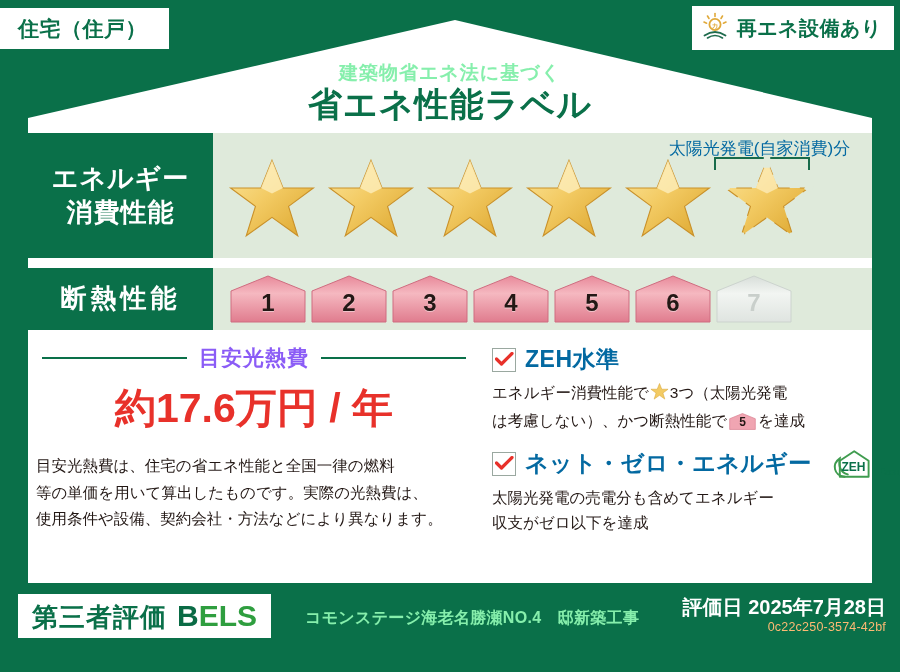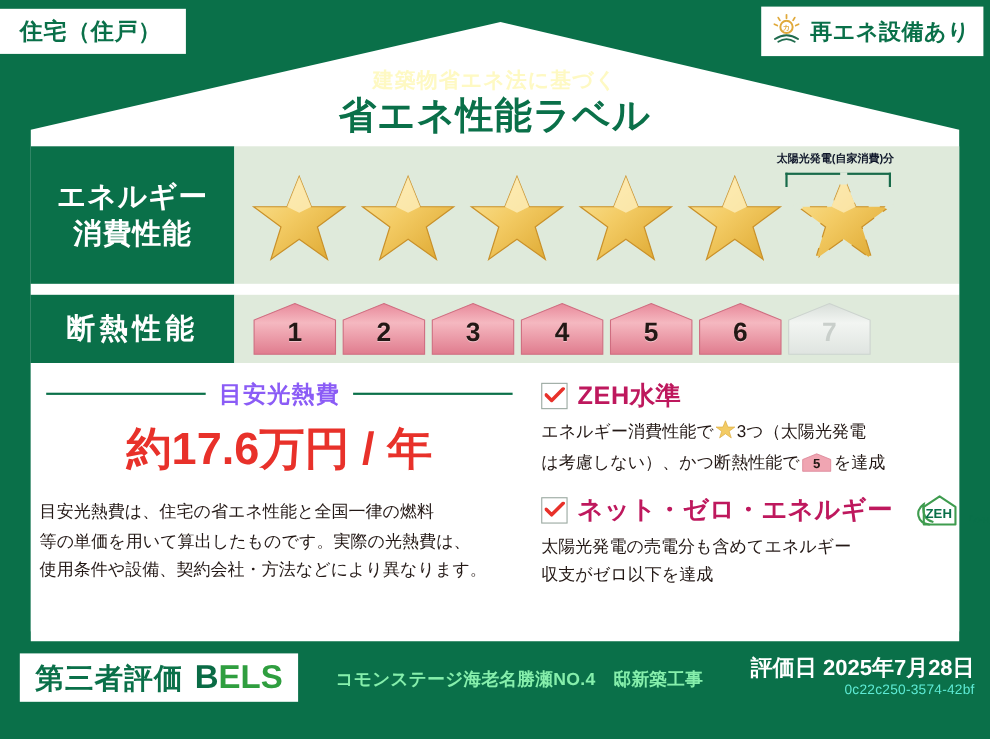--- a/index.html
+++ b/index.html
@@ -46,21 +46,21 @@
     z-index:6;
   }
   .chip-renew .txt{
     color:#0a7049; font-size:20px; font-weight:bold; letter-spacing:.5px;
   }
 
   
   .title-sub{
     position:absolute; left:0; right:0; top:60px;
     text-align:center;
-    color:#fef9c3; font-size:19px; font-weight:bold;
+    color:#86efac; font-size:19px; font-weight:bold;
     letter-spacing:1px;
     z-index:5;
   }
   .title-main{
     position:absolute; left:0; right:0; top:82px;
     text-align:center;
     color:#0a7049; font-size:34px; font-weight:bold;
     letter-spacing:1px;
     z-index:5;
   }
@@ -105,21 +105,21 @@
 
   
   .solar-note{
     position:absolute;
     right:10px; top:4px;
     text-align:center;
     width:205px;
     z-index:3;
   }
   .solar-note .cap{
-    color:#0f172a; font-size:10px; font-weight:bold; white-space:nowrap;
+    color:#0369a1; font-size:17px; font-weight:normal; white-space:nowrap;
     letter-spacing:0px;
   }
   .solar-bracket{
     position:absolute; right:62px; top:24px;
     width:96px; height:13px;
     border:2px solid #186b4a;
     border-bottom:none;
   }
 
   
@@ -179,21 +179,21 @@
   .zeh-head{ display:flex; align-items:center; gap:9px; }
   .check-box{
     width:24px; height:24px;
     border:1px solid #9aa8a0;
     background:#fff;
     display:flex; align-items:center; justify-content:center;
     flex:0 0 auto;
   }
   .check-box svg{ display:block; }
   .zeh-title{
-    color:#be185d; font-size:23px; font-weight:bold; letter-spacing:.5px;
+    color:#0369a1; font-size:23px; font-weight:bold; letter-spacing:.5px;
     white-space:nowrap;
   }
   .zeh-body{
     margin-top:5px;
     color:#231815; font-size:15.5px; line-height:1.64;
     letter-spacing:0px;
   }
   .inline-star{ display:inline-block; vertical-align:-3px; margin:0 1px; }
   .inline-house{ display:inline-block; vertical-align:-5px; position:relative; width:27px; height:19px; margin:0 2px;}
   .inline-house svg{ display:block; width:100%; height:100%; }
@@ -226,21 +226,21 @@
     color:#86efac; font-size:16px; font-weight:bold; letter-spacing:.3px;
     white-space:nowrap;
   }
   .eval-date{
     position:absolute; right:14px; top:12px;
     color:#ffffff; font-size:20px; font-weight:bold; text-align:right;
     white-space:nowrap;
   }
   .eval-id{
     position:absolute; right:14px; top:38px;
-    color:#5eead4; font-size:12.5px; text-align:left;
+    color:#fdba74; font-size:12.5px; text-align:left;
     font-family:"Liberation Sans","DejaVu Sans",sans-serif;
     letter-spacing:.2px;
     white-space:nowrap;
     margin-left:16px;
   }
 </style>
 </head>
 <body>
 
 <div id="label">

